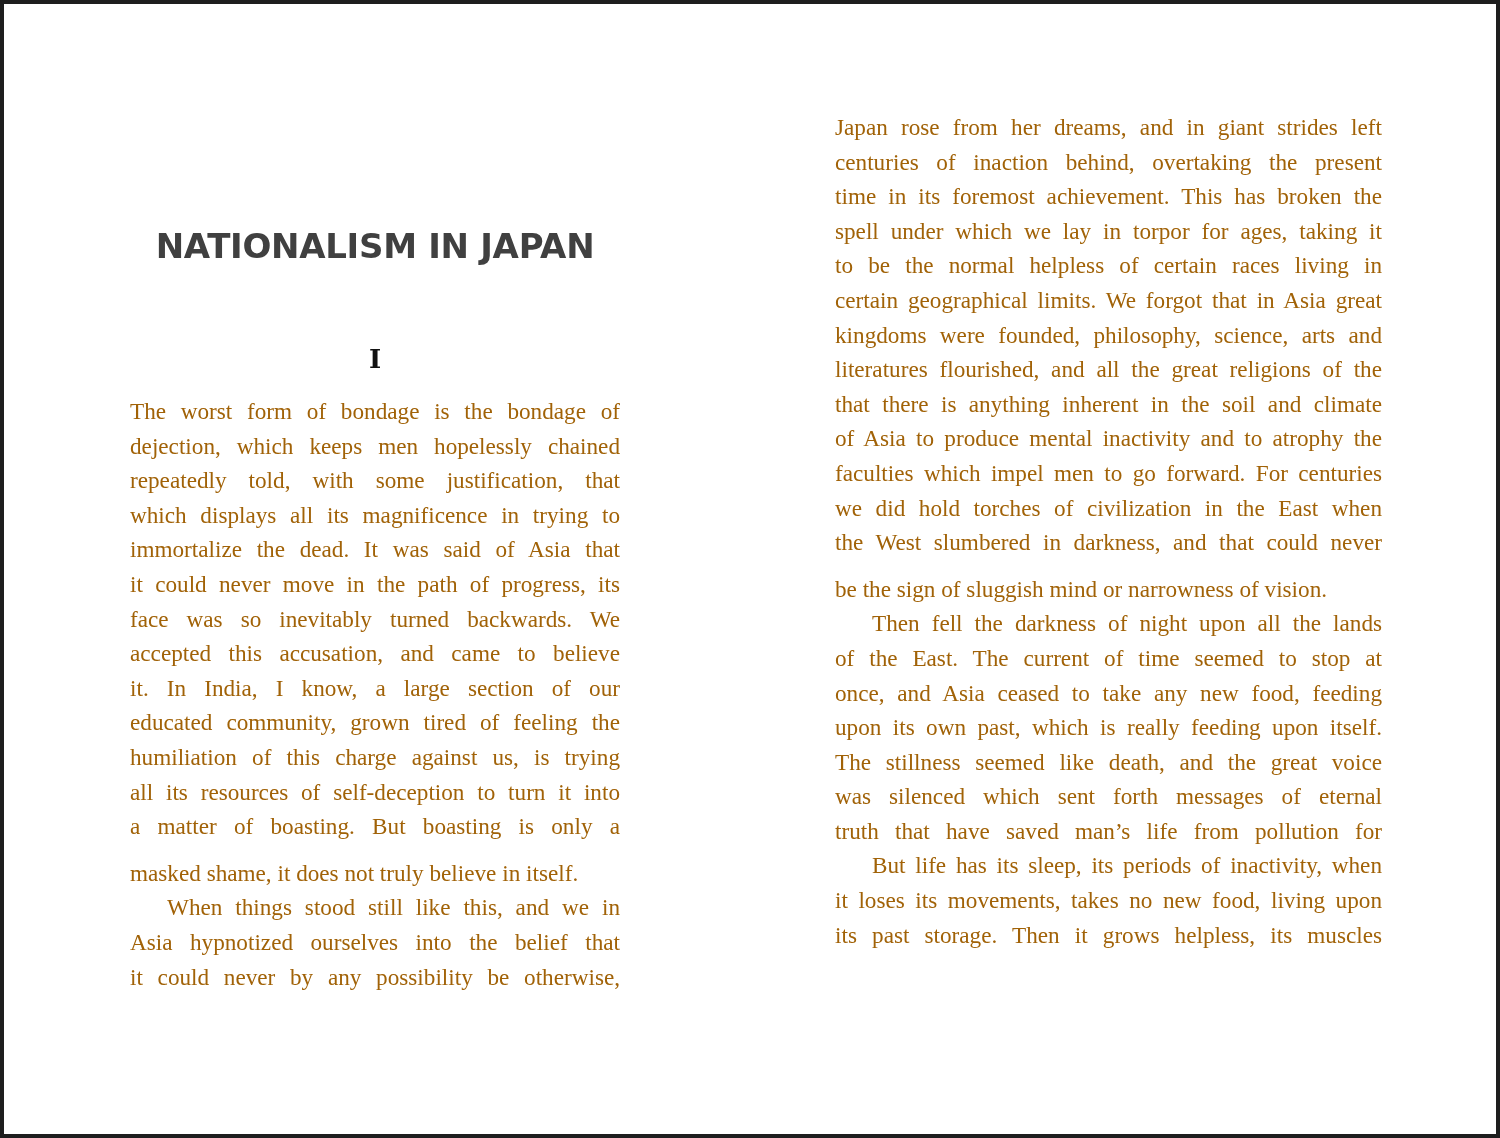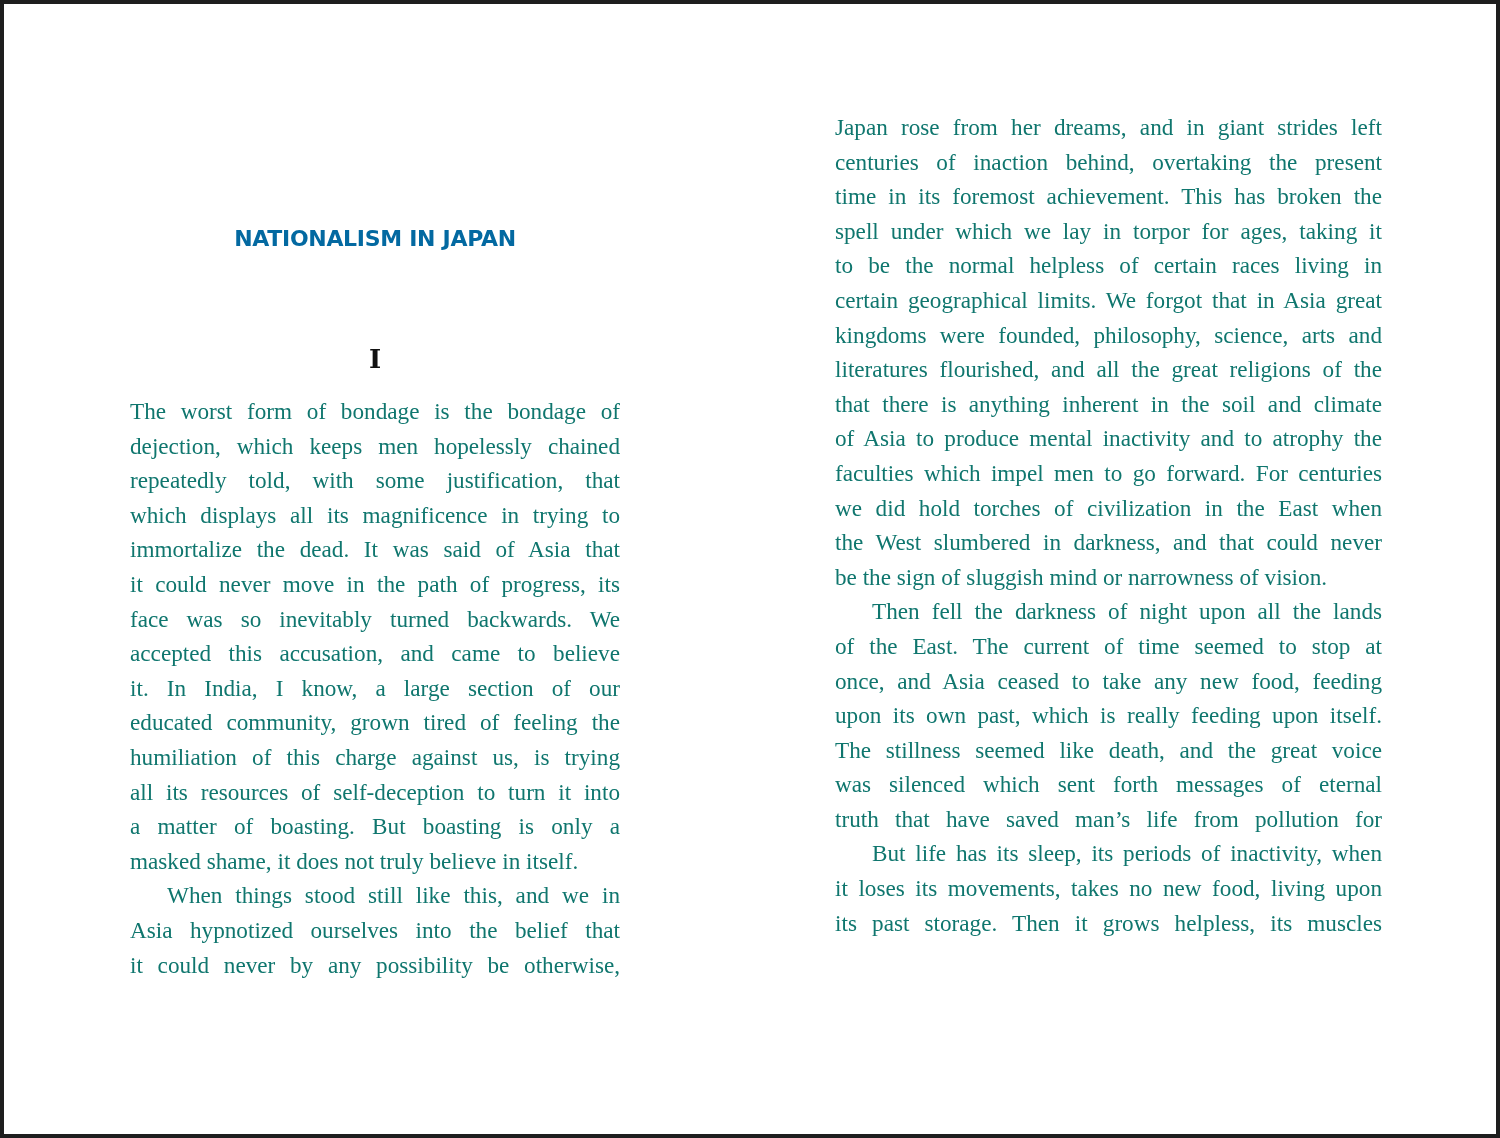--- a/index.html
+++ b/index.html
@@ -8,40 +8,40 @@
       position: absolute; left: 0; top: 0; width: 1500px; height: 1138px;
       border: 4px solid #1e1e1e; background: #ffffff;
     }
     .page { position: absolute; top: 0; }
     .page-left { left: 126px; width: 490px; }
     .page-right { left: 831px; width: 547px; }
     .chapter-title {
       position: absolute; left: 0; width: 490px; top: 222px;
       text-align: center;
       font-family: "DejaVu Sans", sans-serif; font-weight: bold;
-      font-size: 22px; color: #0369a1; letter-spacing: -0.3px;
+      font-size: 34px; color: #404040; letter-spacing: -0.3px;
     }
     .section-numeral {
       position: absolute; left: 0; width: 490px; top: 340px;
       text-align: center;
       font-family: "DejaVu Serif", serif; font-weight: bold;
       font-size: 26px; color: #111111;
     }
     .text-block {
       position: absolute; left: 0;
       font-family: "Liberation Serif", serif;
-      font-size: 23.2px; color: #0f766e;
+      font-size: 23.2px; color: #a16207;
     }
     .page-left .text-block { top: 390px; width: 490px; }
     .page-right .text-block { top: 106px; width: 547px; }
     .line {
       display: block; height: 34.6px; line-height: 34.6px;
       text-align: justify; text-align-last: justify; white-space: nowrap;
     }
-    .line.last { text-align-last: left; }
+    .line.last { text-align-last: left; margin-top: 12px; }
     .line.indent { padding-left: 37px; }
   </style>
 </head>
 <body>
 
 <div class="frame">
 
   <div class="page page-left">
     <h1 class="chapter-title">NATIONALISM IN JAPAN</h1>
     <h2 class="section-numeral">I</h2>

